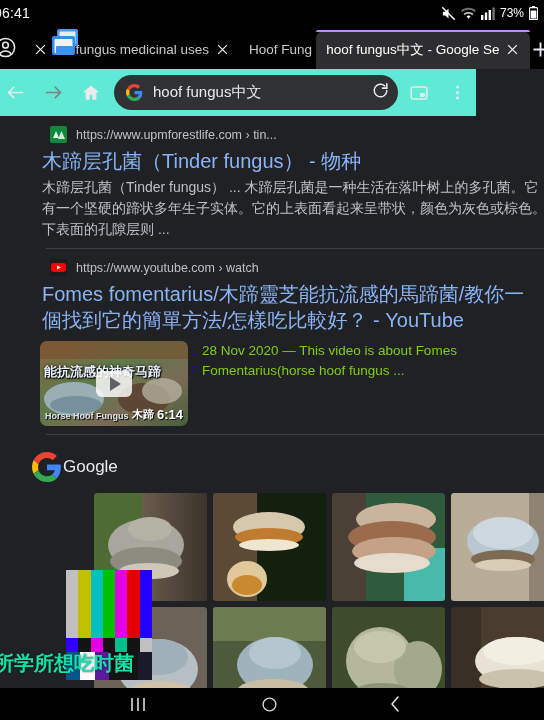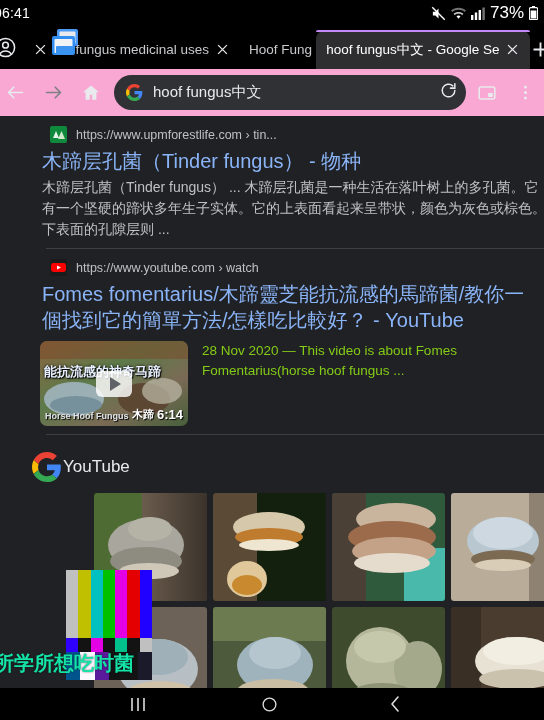--- a/index.html
+++ b/index.html
@@ -14,21 +14,21 @@
   
   .statusbar {
     position: absolute; top: 0; left: 0; width: 544px; height: 26px;
     background: #000; color: #fff;
     display: flex; align-items: center; justify-content: space-between;
     padding: 0 6px 0 0;
   }
   .status-time { font-size: 14px; letter-spacing: .2px; margin-left: -6px; font-weight: 400; }
   .status-right { display: flex; align-items: center; gap: 5px; }
   .status-right svg { display: block; }
-  .batt-text { font-size: 17px; font-weight: 500; }
+  .batt-text { font-size: 12px; font-weight: 500; }
 
   
   .tabstrip {
     position: absolute; top: 26px; left: 0; width: 544px; height: 43px;
     background: #000; display: flex; align-items: flex-end;
   }
   .acct-icon { width: 34px; height: 43px; display: flex; align-items: center; justify-content: center; margin-left: -6px; }
   .tab {
     position: relative; height: 39px; display: flex; align-items: center;
     padding: 0 4px 0 10px; border-radius: 9px 9px 0 0; flex: 0 0 auto;
@@ -43,22 +43,22 @@
     font-size: 13.5px; white-space: nowrap; overflow: hidden;
     max-width: 186px; font-weight: 500;
   }
   .tab.inactive .tab-title { font-weight: 400; }
   .tab-x { width: 26px; display: flex; align-items: center; justify-content: center; flex: 0 0 auto; }
   .newtab { width: 36px; height: 39px; display: flex; align-items: center; justify-content: center; }
   .tabswitch-badge { position: absolute; left: 49px; top: 28px; width: 40px; height: 34px; z-index: 6; }
 
   
   .toolbar {
-    position: absolute; top: 69px; left: 0; width: 544px; height: 47px;
-    background: #f9a8d4; display: flex; align-items: center;
+    position: absolute; top: 69px; left: 0; width: 476px; height: 47px;
+    background: #5eead4; display: flex; align-items: center;
   }
   .tb-btn { width: 38px; height: 47px; display: flex; align-items: center; justify-content: center; }
   .tb-btn.first { margin-left: -4px; }
   .omnibox {
     flex: 1; height: 35px; background: #303134; border-radius: 18px;
     display: flex; align-items: center; padding: 0 8px 0 12px; margin: 0 2px 0 4px;
   }
   .omni-text { flex: 1; color: #e8eaed; font-size: 15px; margin-left: 10px; white-space: nowrap; overflow: hidden; }
   .g-logo { width: 17px; height: 17px; flex: 0 0 auto; }
 
@@ -339,21 +339,21 @@
     <div class="img-section">
       <div class="img-head">
         <span class="img-glogo">
           <svg viewBox="0 0 48 48" width="30" height="30">
             <path fill="#EA4335" d="M24 9.5c3.5 0 6.6 1.2 9 3.6l6.8-6.8C35.6 2.4 30.2 0 24 0 14.6 0 6.5 5.4 2.6 13.2l7.9 6.1C12.4 13.5 17.7 9.5 24 9.5z"></path>
             <path fill="#4285F4" d="M46.1 24.6c0-1.6-.1-3.2-.4-4.6H24v9.1h12.4c-.5 2.9-2.2 5.3-4.6 7l7.6 5.9c4.4-4.1 6.7-10.1 6.7-17.4z"></path>
             <path fill="#FBBC05" d="M10.5 28.6c-.5-1.5-.8-3-.8-4.6s.3-3.2.8-4.6l-7.9-6.1C1 16.4 0 20.1 0 24s1 7.6 2.6 10.8l7.9-6.2z"></path>
             <path fill="#34A853" d="M24 48c6.5 0 11.9-2.1 15.9-5.8l-7.6-5.9c-2.1 1.4-4.8 2.3-8.3 2.3-6.3 0-11.6-4-13.5-9.6l-7.9 6.2C6.5 42.6 14.6 48 24 48z"></path>
           </svg>
         </span>
-        <span class="img-label">YouTube</span>
+        <span class="img-label">Google</span>
       </div>
 
       <div class="img-grid">
         <div class="img-cell">
           <svg viewBox="0 0 113 108" preserveAspectRatio="none">
             <rect width="113" height="108" fill="#4d6b33"></rect>
             <rect x="48" width="65" height="108" fill="#4b4138"></rect>
             <rect x="48" width="65" height="108" fill="url(#g1)"></rect>
             <defs>
                 <linearGradient id="g1" x1="0" x2="1">

